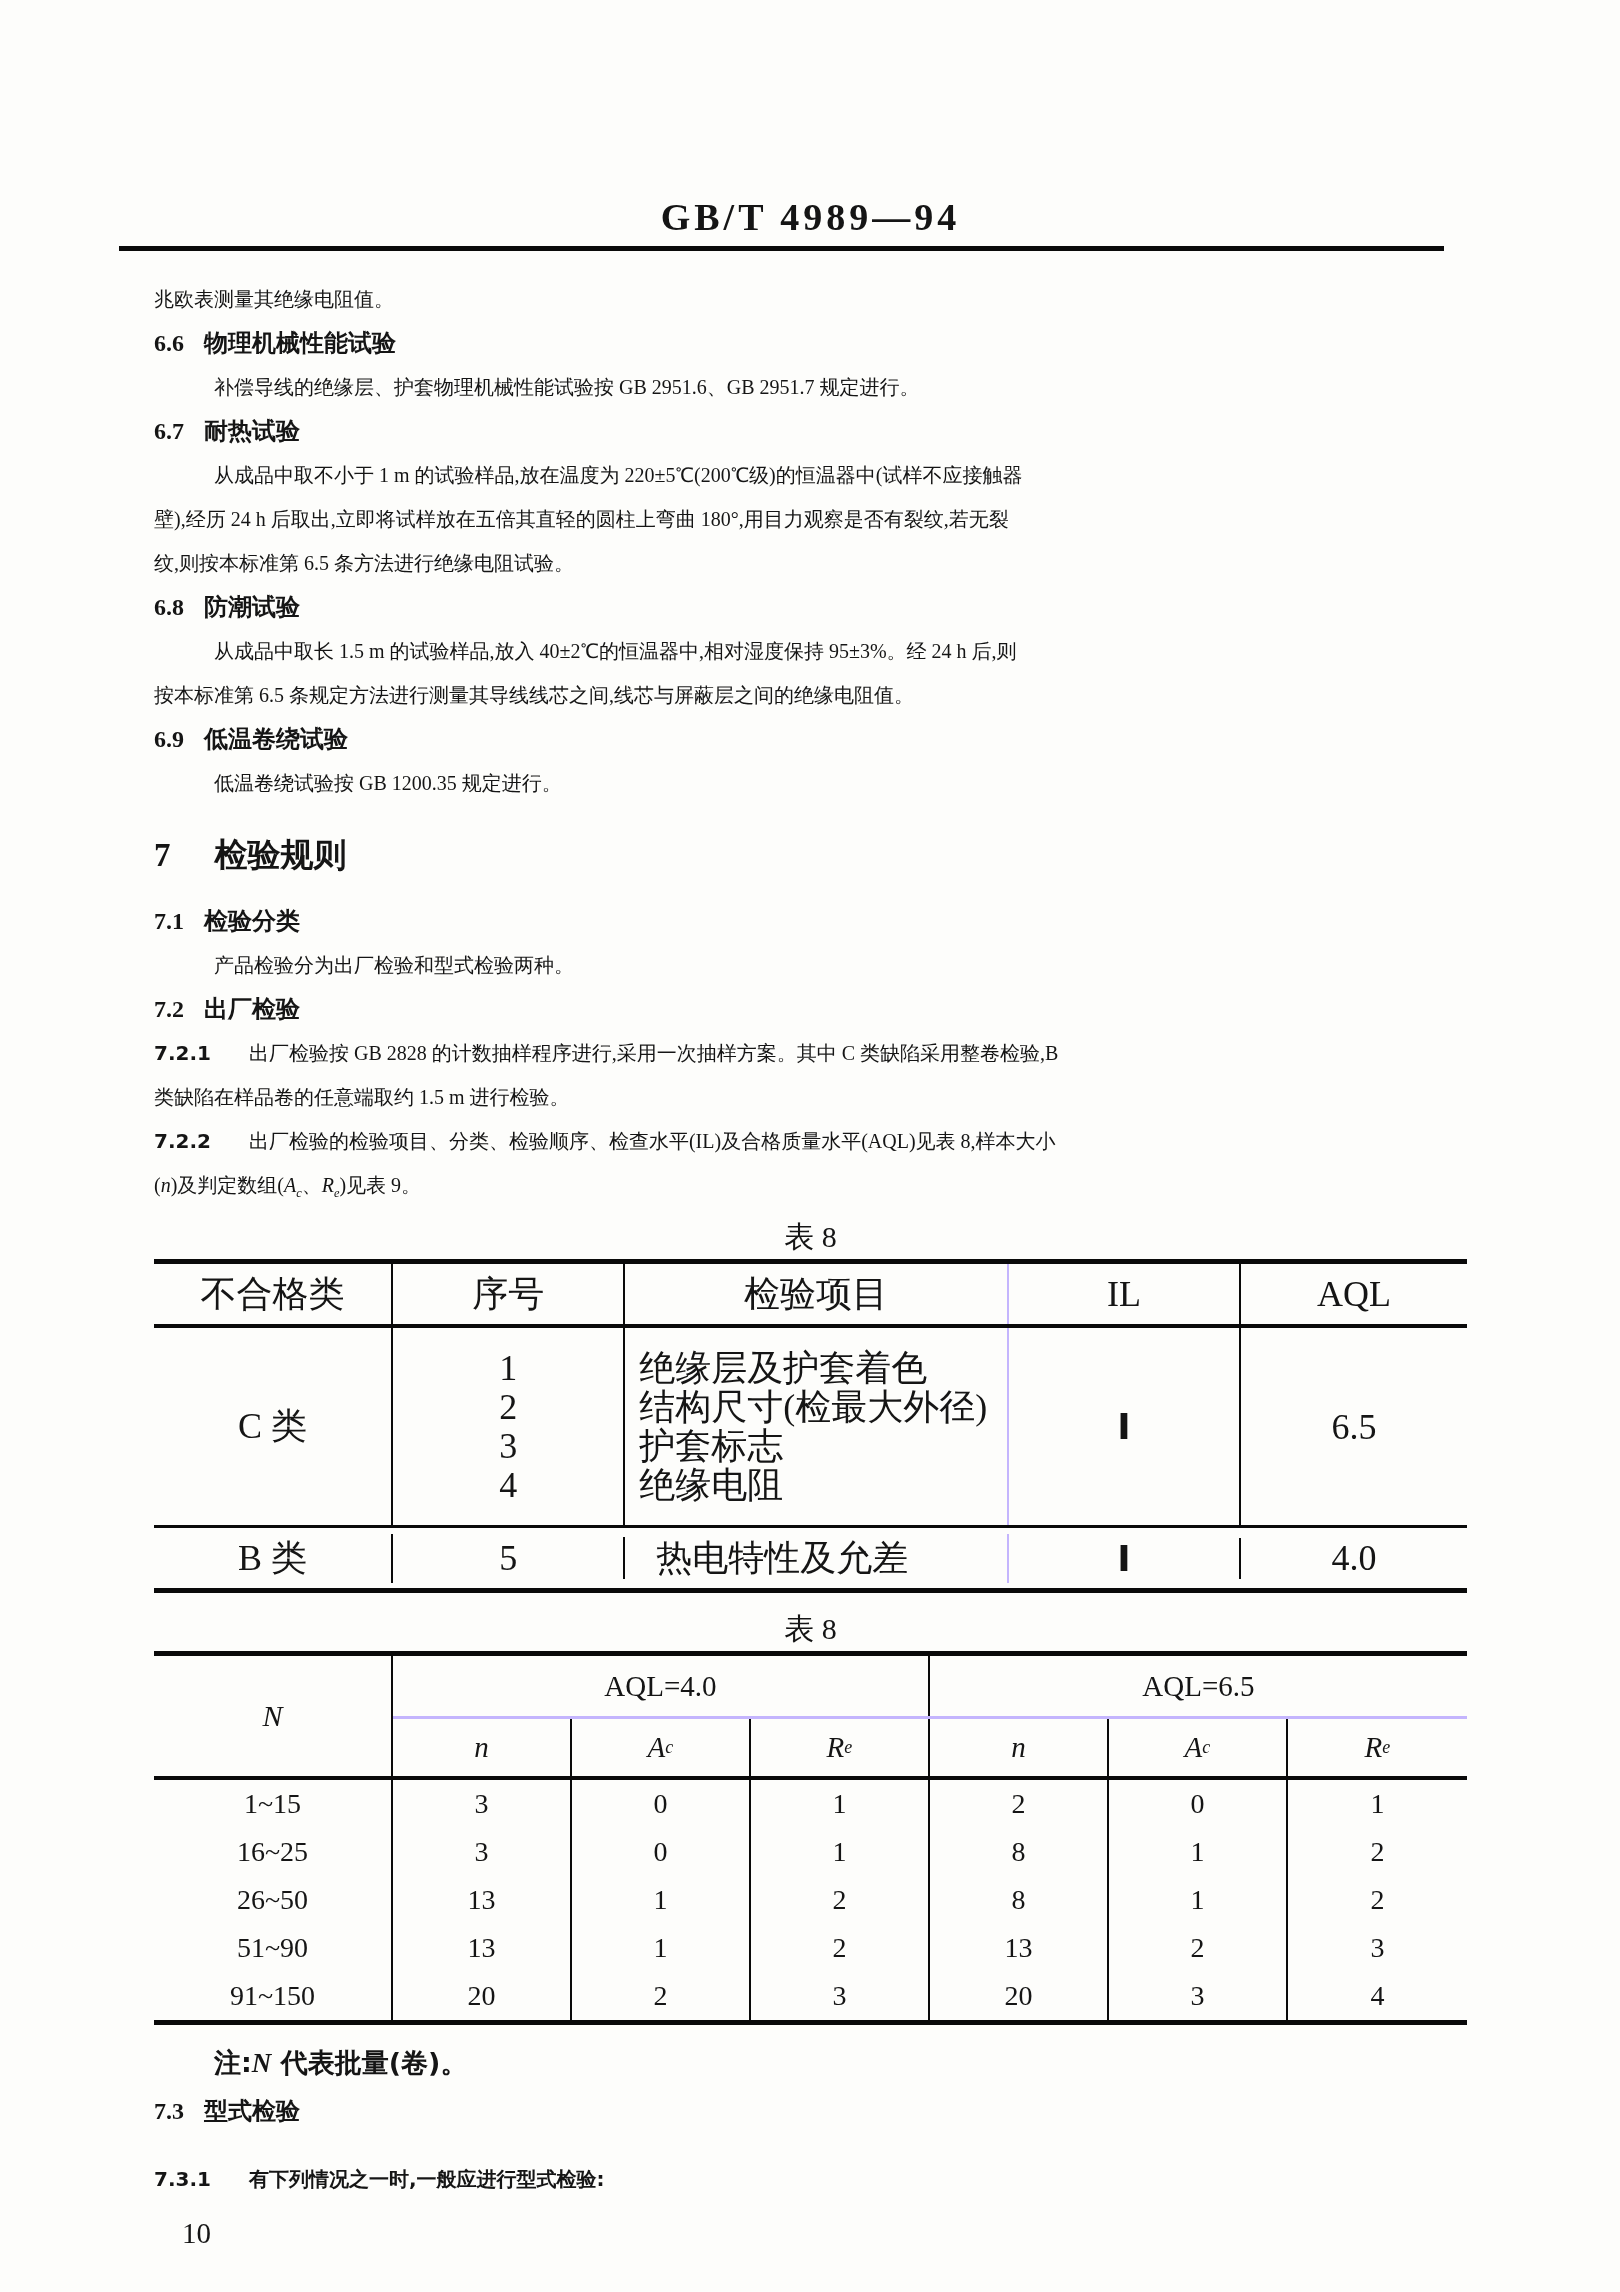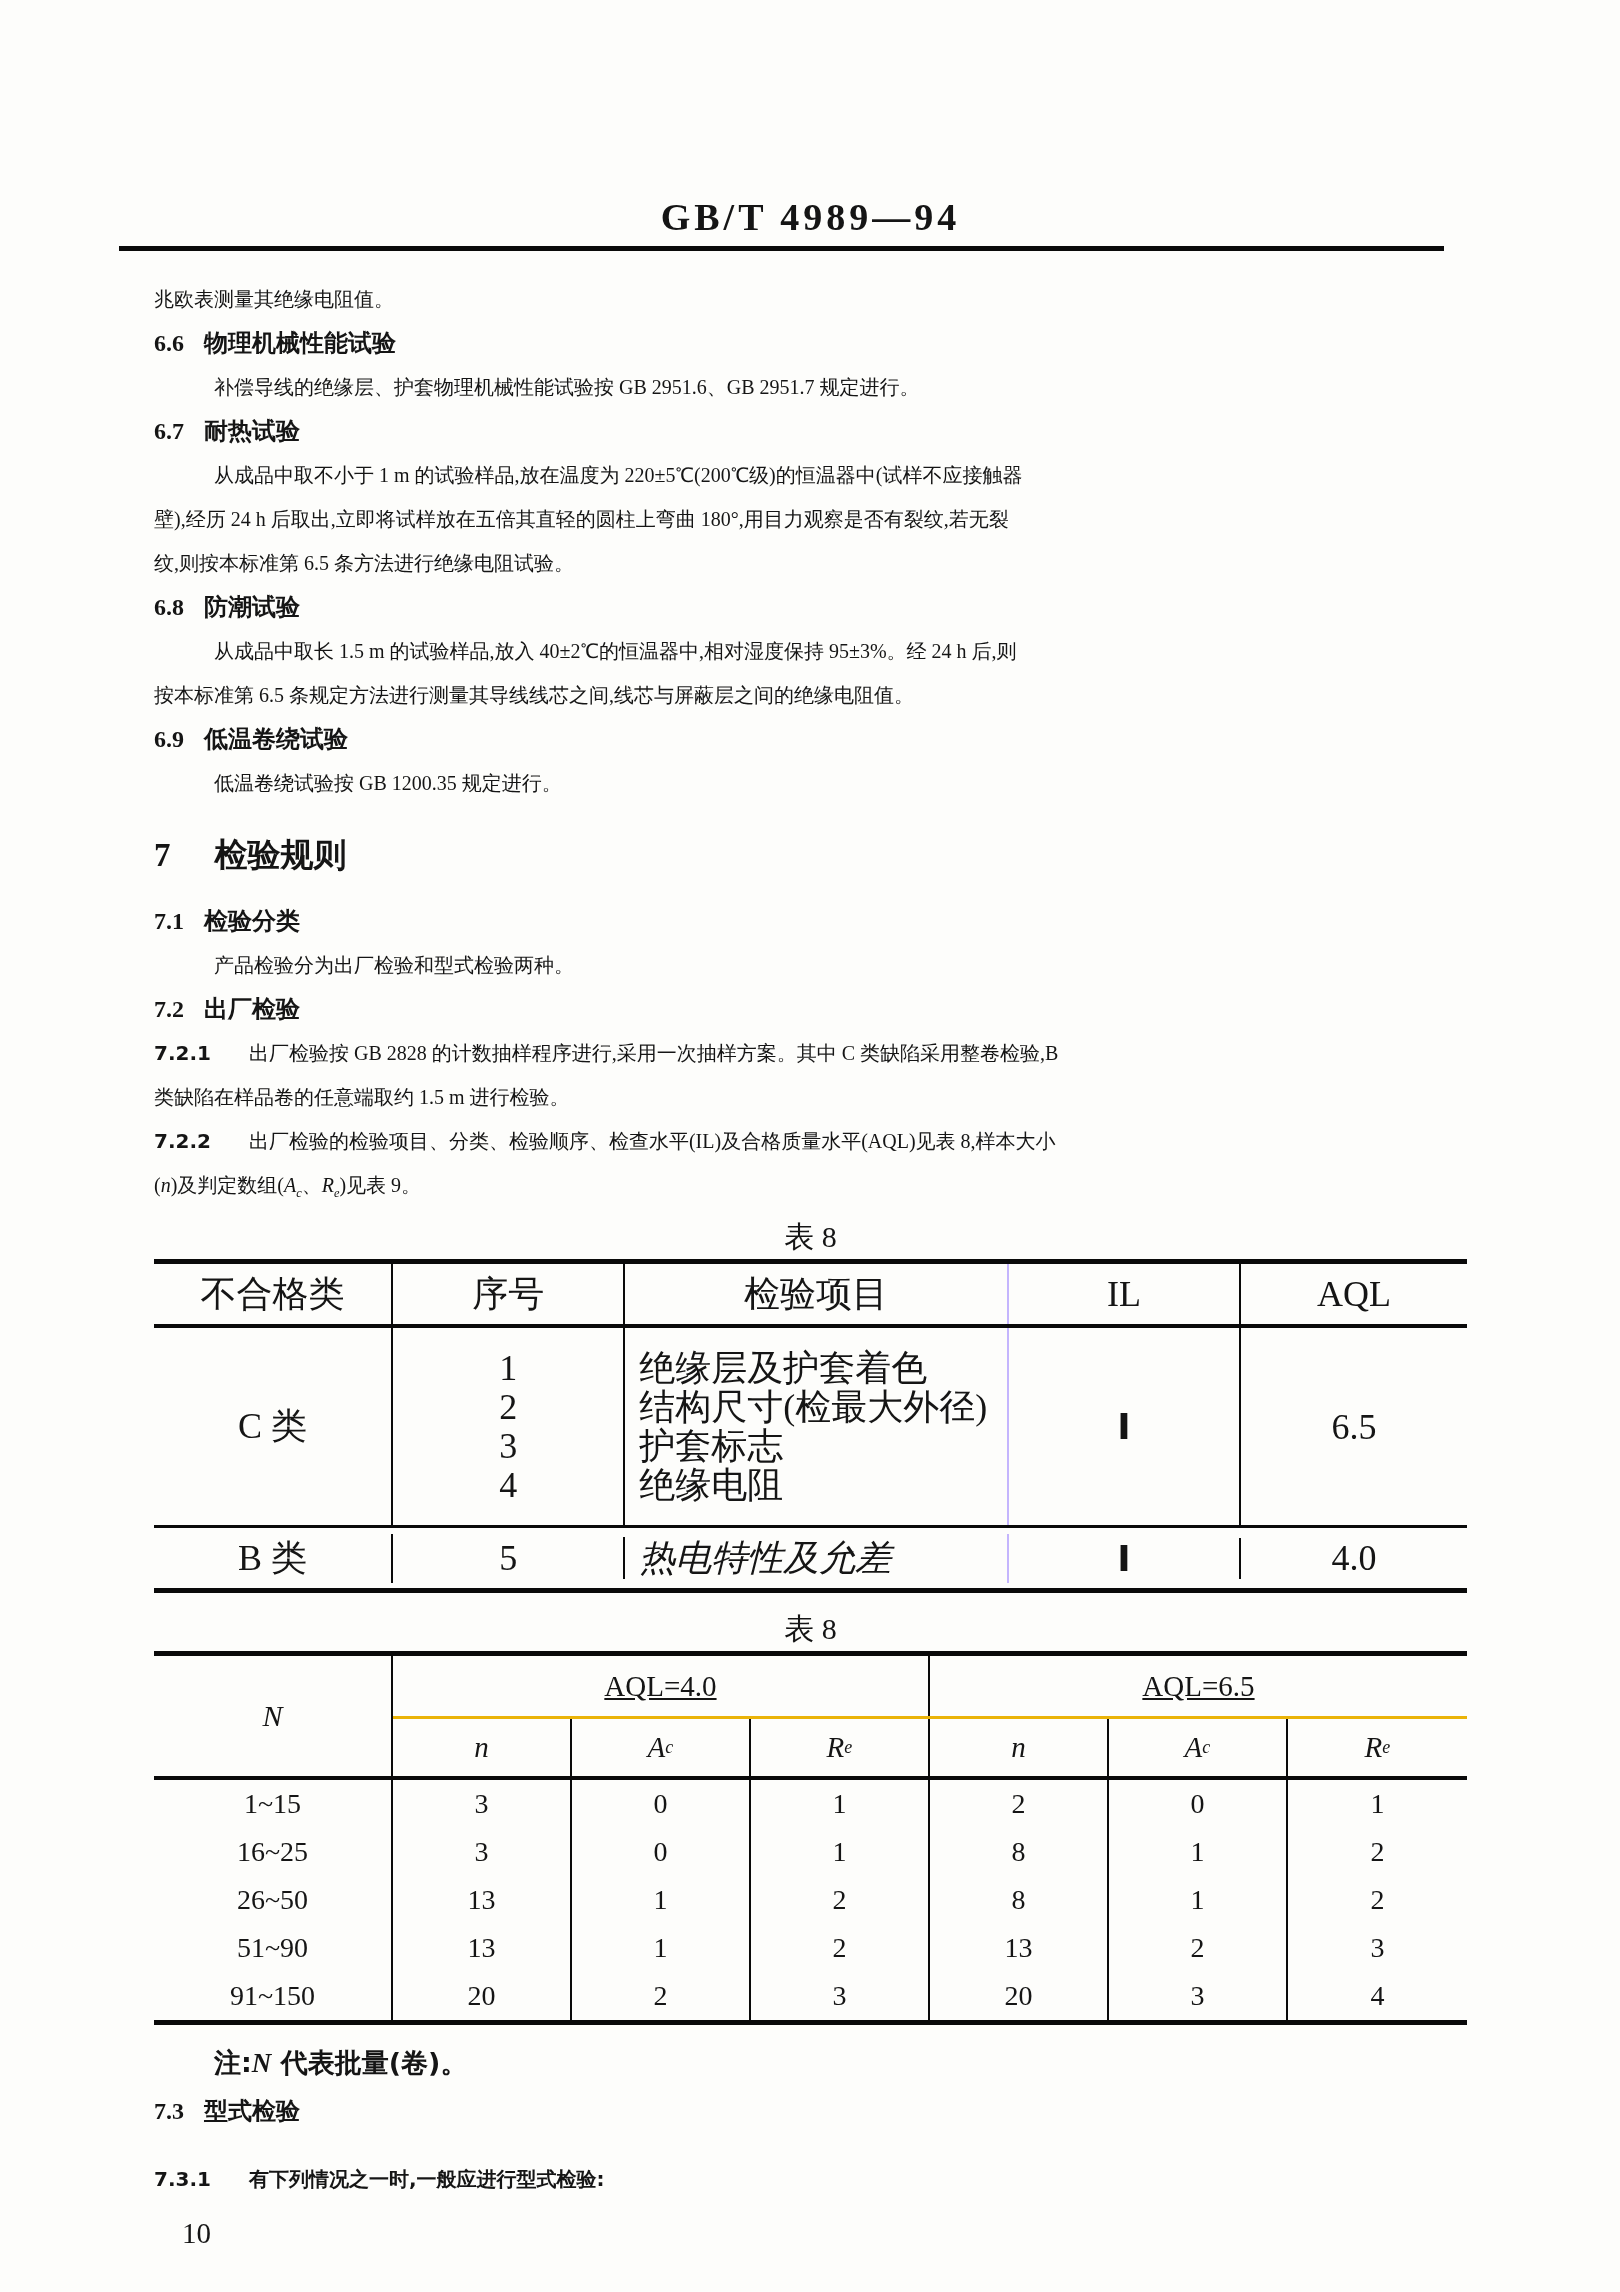--- a/index.html
+++ b/index.html
@@ -52,29 +52,29 @@
   .t8 .brow { height:60px;align-items:center; }
   .t8 .cell { display:flex; align-items:center; justify-content:center; box-sizing:border-box; }
   .t8 .c1 { width:18.2%; border-right:2px solid #0a0a0a; }
   .t8 .c2 { width:17.7%; border-right:2px solid #0a0a0a; }
   .t8 .c3 { width:29.2%; border-right:2px solid #c4b5fd; }
   .t8 .c4 { width:17.7%; border-right:2px solid #0a0a0a; }
   .t8 .c5 { width:17.2%; }
   .t8 .stack { flex-direction:column; justify-content:center; }
   .t8 .stack div { height:39px; line-height:39px; }
   .t8 .items { align-items:flex-start; padding-left:14px; justify-content:center; }
-  .t8 .left { justify-content:flex-start; padding-left:14px;font-style:italic; }
+  .t8 .left { justify-content:flex-start; padding-left:31px; }
   .t8 .il { font-weight:700; font-family:"DejaVu Sans", sans-serif; }
 
   
   .t9 { border-top:5px solid #0a0a0a; border-bottom:5px solid #0a0a0a; font-size:29px; }
   .t9-top { display:flex; }
   .t9-ncol { width:18.2%; border-right:2px solid #0a0a0a; display:flex; align-items:center; justify-content:center; box-sizing:border-box; font-size:30px; }
   .t9-right { flex:1; }
-  .t9-grp-row { display:flex; height:60px; border-bottom:3px solid #eab308;text-decoration:underline; }
+  .t9-grp-row { display:flex; height:60px; border-bottom:3px solid #c4b5fd; }
   .t9-grp { width:50%; display:flex; align-items:center; justify-content:center; box-sizing:border-box; }
   .t9-grp.gr1 { border-right:2px solid #0a0a0a; }
   .t9-sub-row { display:flex; height:57px; }
   .t9-sub { width:16.6667%; display:flex; align-items:center; justify-content:center; box-sizing:border-box; border-right:2px solid #0a0a0a; }
   .t9-sub.last { border-right:none; }
   .t9-body { border-top:4px solid #0a0a0a; }
   .t9-row { display:flex; height:48px; }
   .t9-cell { display:flex; align-items:center; justify-content:center; box-sizing:border-box; font-size:28px; border-right:2px solid #0a0a0a; }
   .t9-cell.nr { width:18.2%; }
   .t9-cell.d { width:13.6333%; }

